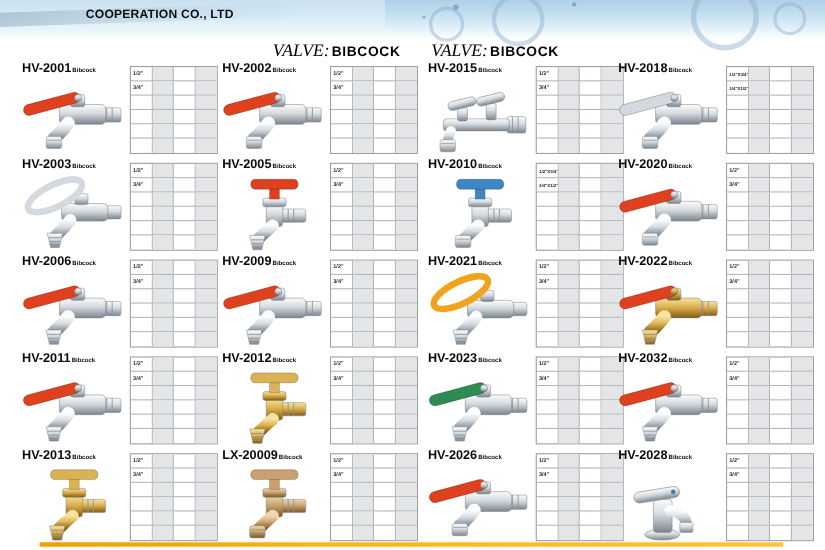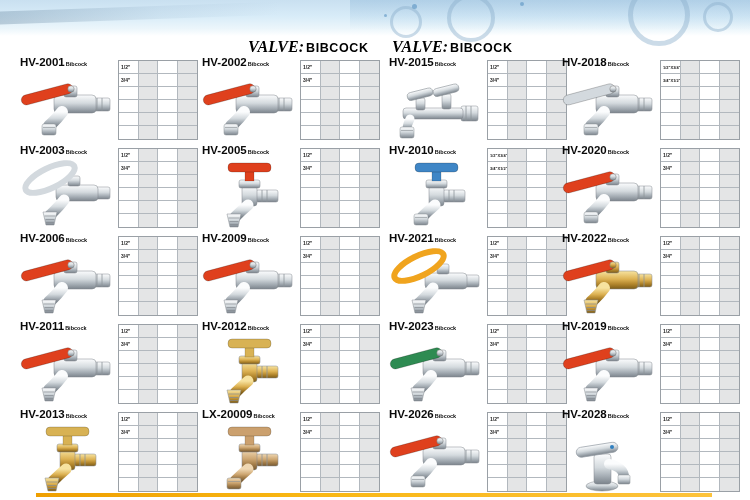--- a/index.html
+++ b/index.html
@@ -12,21 +12,21 @@
            background:linear-gradient(90deg,rgba(105,135,160,.40),rgba(150,180,205,.18) 60%,rgba(150,180,205,0));
            transform:skewY(-2deg)}
   .streak2{position:absolute;right:0;top:0;width:400px;height:30px;
            background:linear-gradient(180deg,rgba(120,170,210,.30),rgba(120,170,210,0))}
   .bub{position:absolute;border-radius:50%;border:3px solid rgba(140,175,205,.45)}
   .dot{position:absolute;border-radius:50%;background:rgba(80,140,190,.55)}
   .company{position:absolute;left:78px;top:7px;font-weight:bold;font-size:11px;line-height:13px;
            color:#0d0d0d;letter-spacing:.2px;white-space:nowrap}
   
   .title{position:absolute;top:38px;white-space:nowrap}
-  .title .tv{font-family:"Liberation Serif",serif;font-style:italic;font-weight:bold;font-size:16px;color:#000}
+  .title .tv{font-family:"Liberation Serif",serif;font-style:italic;font-weight:normal;font-size:16px;color:#000}
   .title .tcat{font-weight:bold;font-size:12.5px;letter-spacing:.6px;color:#000;margin-left:2px}
   
   .cell{position:absolute;width:182px;height:88px}
   .plabel{position:absolute;left:4px;top:0;font-weight:bold;font-size:11.5px;color:#0a0a0a;white-space:nowrap}
   .psub{font-size:5.5px;font-weight:bold;margin-left:1px}
   .pfig{position:absolute;left:0;top:12px;width:100px;height:72px}
   .ptable{position:absolute;left:102px;top:4px;width:80px;height:80px;display:grid;
           grid-template-columns:repeat(4,1fr);grid-template-rows:repeat(6,1fr);
           border:1px solid #9aa0a6;background:#fff;box-sizing:border-box}
   .tc{border-right:1px solid #b2b8be;border-bottom:1px solid #b2b8be;display:flex;align-items:center;
@@ -48,20 +48,21 @@
     <div class="streak2"></div>
     <div class="bub" style="left:390px;top:6px;width:26px;height:26px"></div>
     <div class="bub" style="left:447px;top:-6px;width:40px;height:40px;border-width:4px"></div>
     <div class="bub" style="left:628px;top:-16px;width:52px;height:52px;border-width:5px"></div>
     <div class="bub" style="left:703px;top:2px;width:24px;height:24px"></div>
     <div class="dot" style="left:412px;top:4px;width:5px;height:5px"></div>
     <div class="dot" style="left:520px;top:2px;width:4px;height:4px"></div>
     <div class="dot" style="left:384px;top:14px;width:3px;height:3px"></div>
   </div>
   <div class="company">
+    <div>COOPERATION CO., LTD</div>
   </div>
 
   <div class="title" style="left:248px">
     <span class="tv">VALVE:</span><span class="tcat">BIBCOCK</span>
   </div>
   <div class="title" style="left:392px">
     <span class="tv">VALVE:</span><span class="tcat">BIBCOCK</span>
   </div>
 
   <div class="cell" style="left:16px;top:56px">
@@ -835,21 +836,21 @@
         <div class="tc sh"></div>
         <div class="tc"></div>
         <div class="tc sh lc"></div>
         <div class="tc lr"></div>
         <div class="tc sh lr"></div>
         <div class="tc lr"></div>
         <div class="tc sh lc lr"></div>
       </div>
   </div>
   <div class="cell" style="left:558px;top:320px">
-    <div class="plabel"><span>HV-2019</span><span class="psub">Bibcock</span></div>
+    <div class="plabel"><span>HV-2032</span><span class="psub">Bibcock</span></div>
     <div class="pfig"><svg width="100" height="72" viewBox="0 0 100 72">
           <defs>
             <linearGradient id="m15" x1="0" y1="0" x2="0" y2="1">
               <stop offset="0" stop-color="#fbfcfd"></stop>
               <stop offset="0.45" stop-color="#d4dade"></stop>
               <stop offset="0.72" stop-color="#a8b0b7"></stop>
               <stop offset="1" stop-color="#7c848c"></stop>
             </linearGradient>
           </defs>
           <rect x="76" y="30" width="18" height="13" rx="2" fill="url(#m15)" stroke="#858b91" stroke-width="0.5"></rect>

